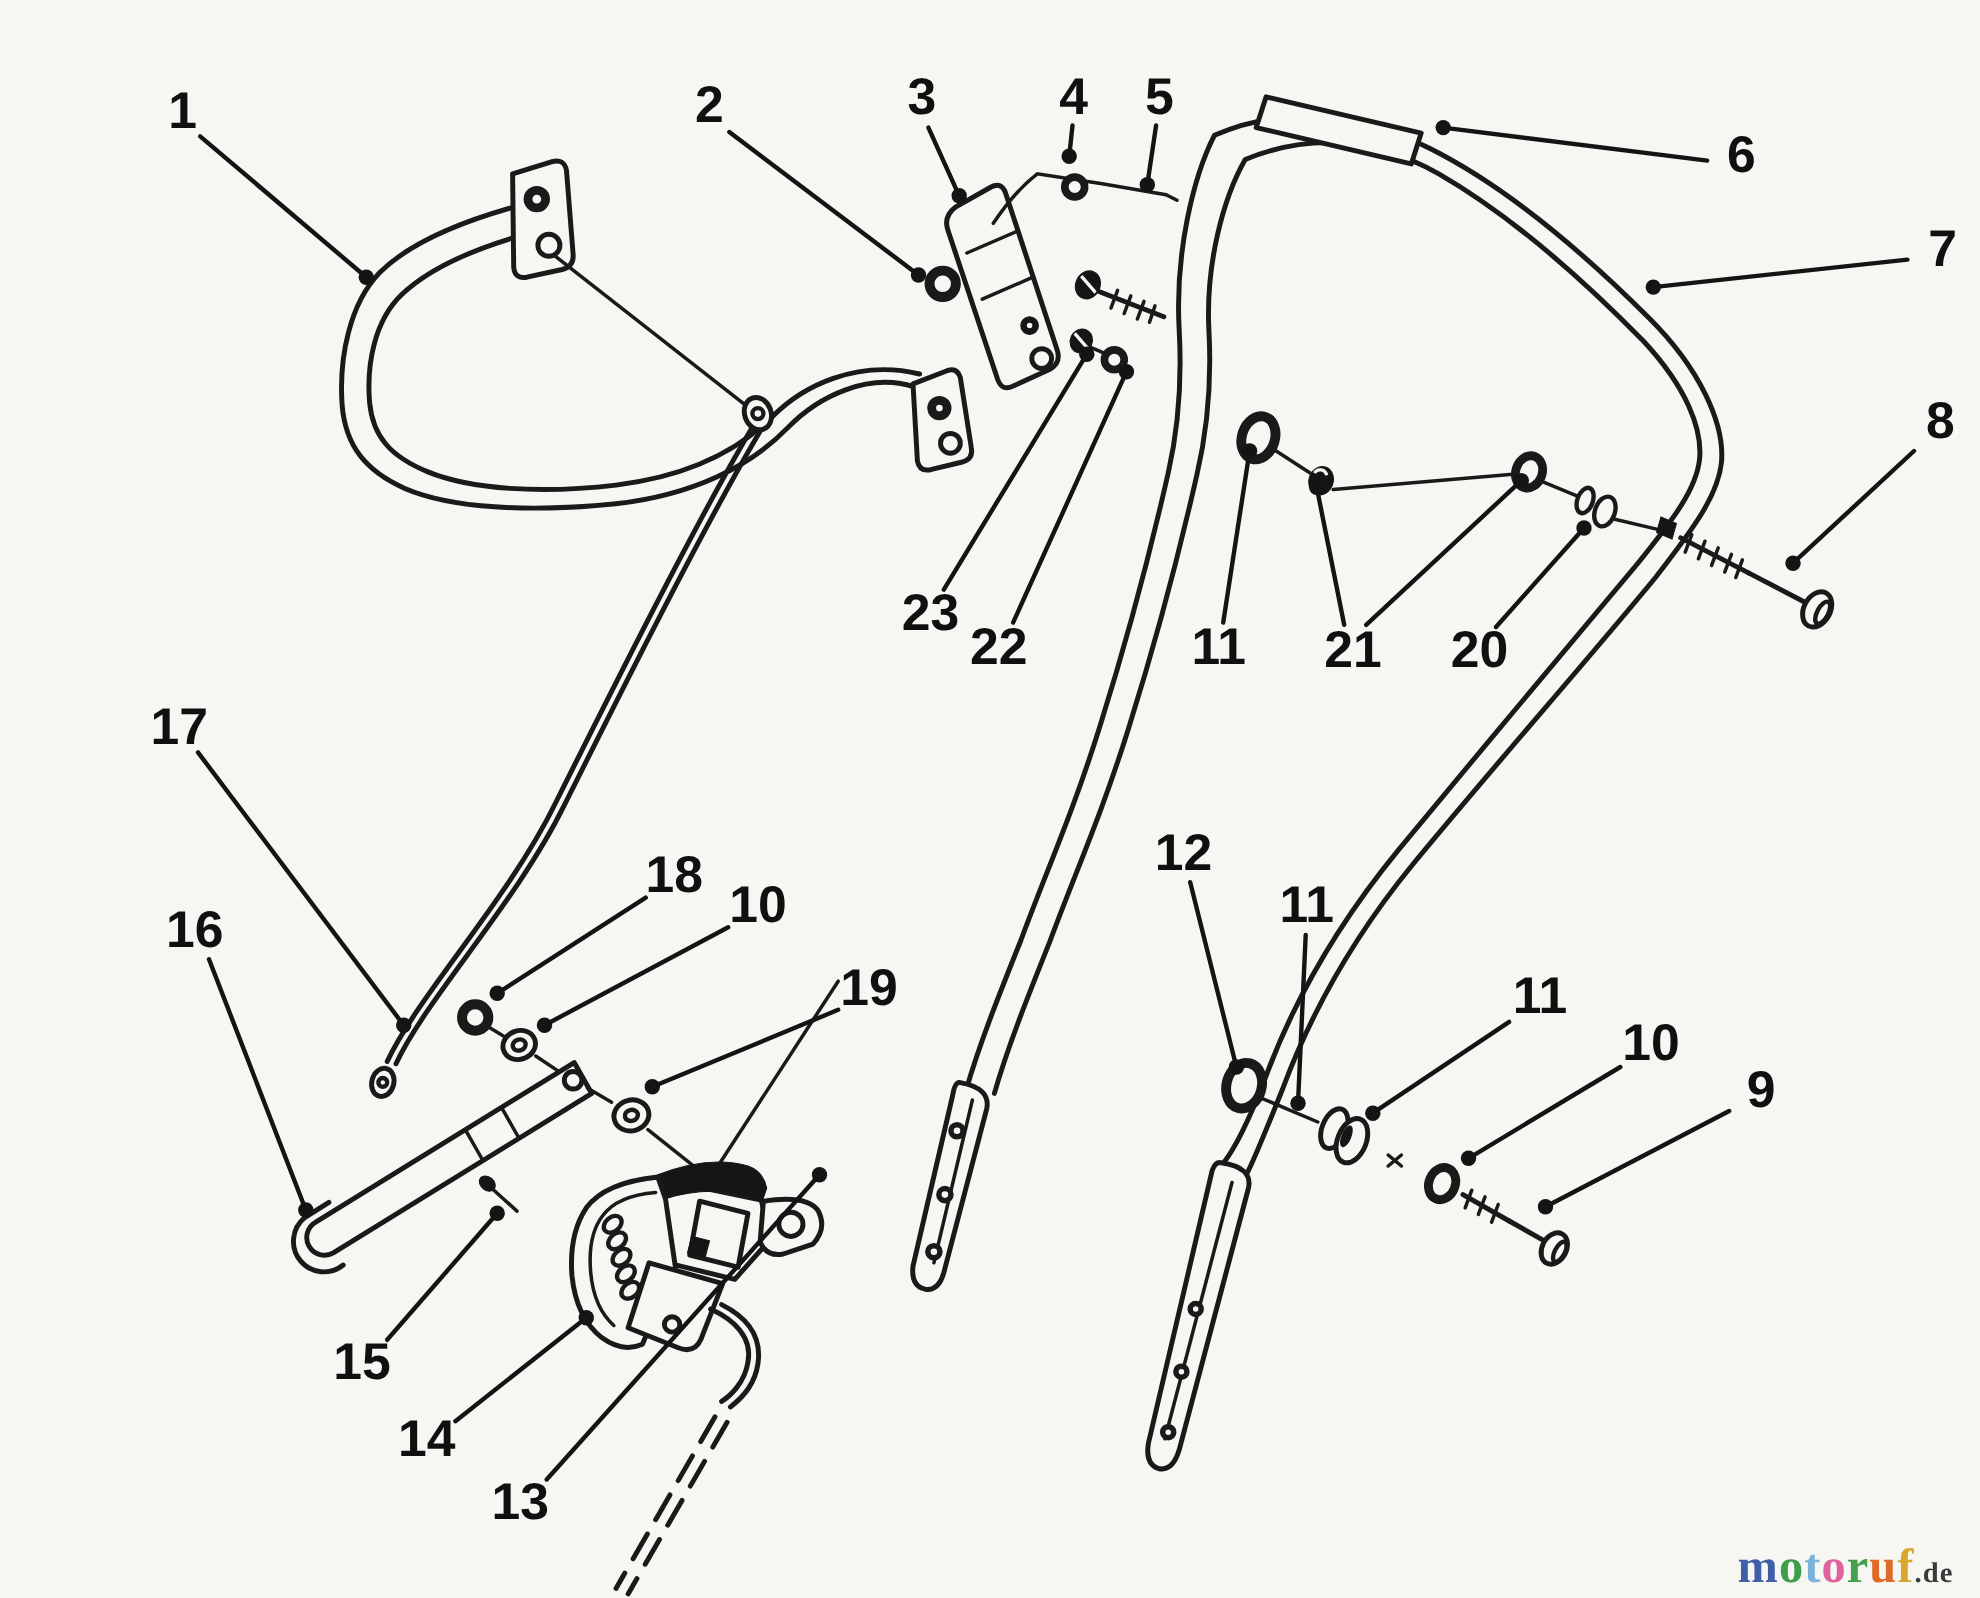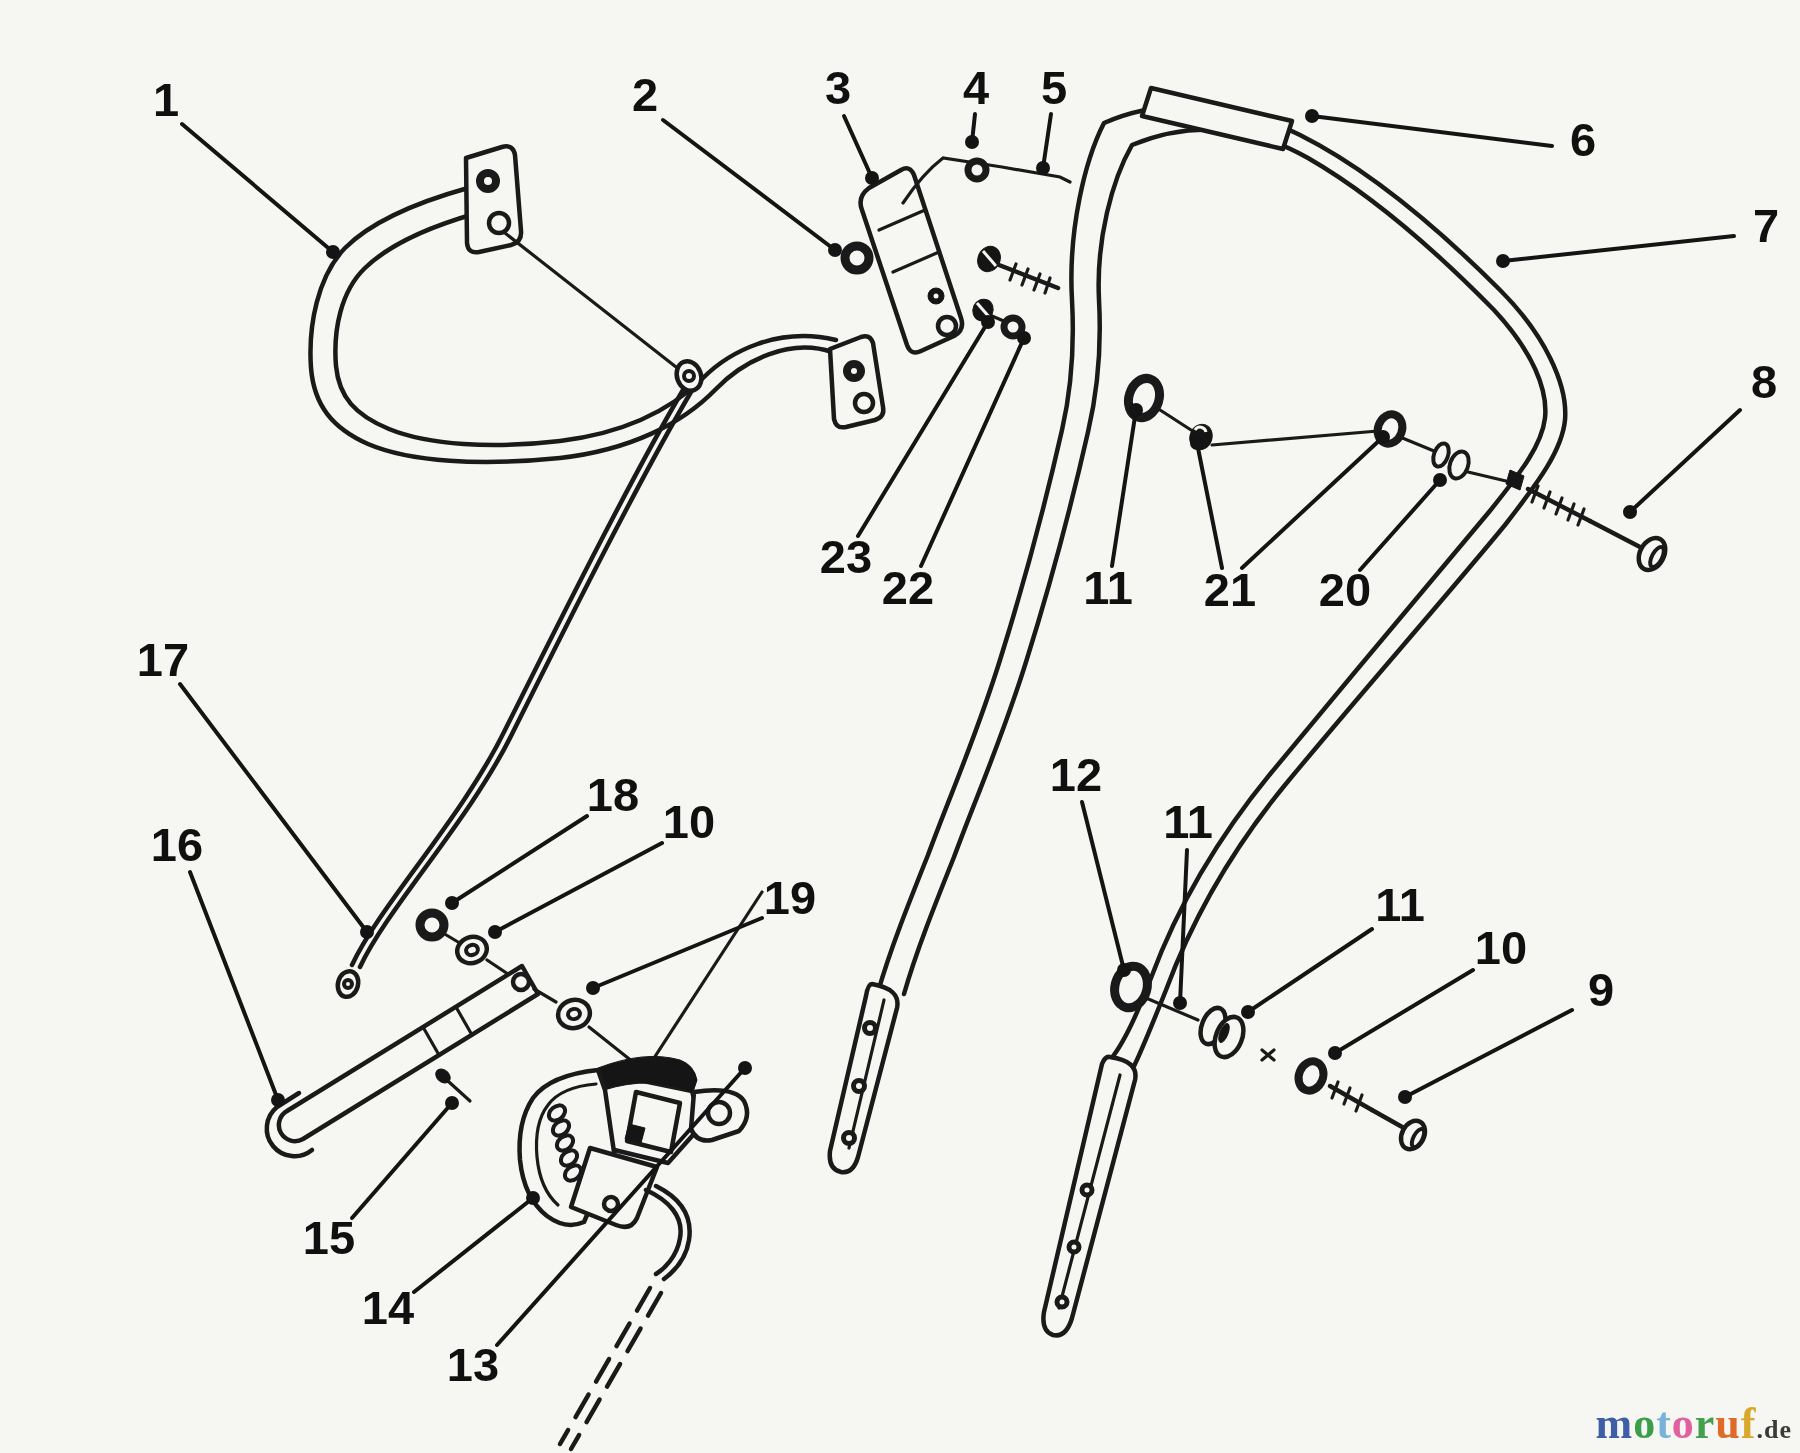--- a/index.html
+++ b/index.html
@@ -5,21 +5,21 @@
   html,body{margin:0;padding:0;background:#e9e9e6;font-family:"Liberation Sans",sans-serif;}
   .stage{position:relative;width:1800px;height:1453px;background:#f6f6f2;overflow:hidden;margin:0 auto;}
   svg{position:absolute;left:0;top:0;}
   .ln{stroke:#1a1a1a;stroke-width:4.5;fill:none;stroke-linecap:round;stroke-linejoin:round;}
   .thin{stroke:#1a1a1a;stroke-width:3.2;fill:none;stroke-linecap:round;}
   .wfill{fill:#f6f6f2;stroke:#1a1a1a;stroke-width:4.5;stroke-linejoin:round;}
   .dfill{fill:#151515;stroke:#151515;stroke-width:1;}
   .ring{fill:#f6f6f2;stroke:#1a1a1a;}
   .callout-text{font-family:"Liberation Sans","DejaVu Sans",sans-serif;font-weight:bold;font-size:47px;fill:#101010;text-anchor:middle;}
   .leader{stroke:#141414;stroke-width:4;fill:none;stroke-linecap:round;}
-  .wm{position:absolute;right:8px;bottom:4px;font-family:"Liberation Serif","DejaVu Serif",serif;font-weight:bold;font-size:44px;letter-spacing:1px;}
+  .wm{position:absolute;right:24px;bottom:4px;font-family:"Liberation Serif","DejaVu Serif",serif;font-weight:bold;font-size:44px;letter-spacing:1px;}
   .wm .suf{font-size:26px;font-weight:bold;}
 </style>
 </head>
 <body>
 
 <div class="stage">
 <svg width="1800" height="1453" viewBox="0 0 1800 1453">
 
   <g>
     <path class="ln" d="M 468,188 C 425,200 375,218 345,248 C 318,276 308,325 311,368 C 314,405 332,428 368,444 C 410,462 480,466 560,458 C 630,450 682,424 716,389 C 744,360 790,338 832,352"></path>

